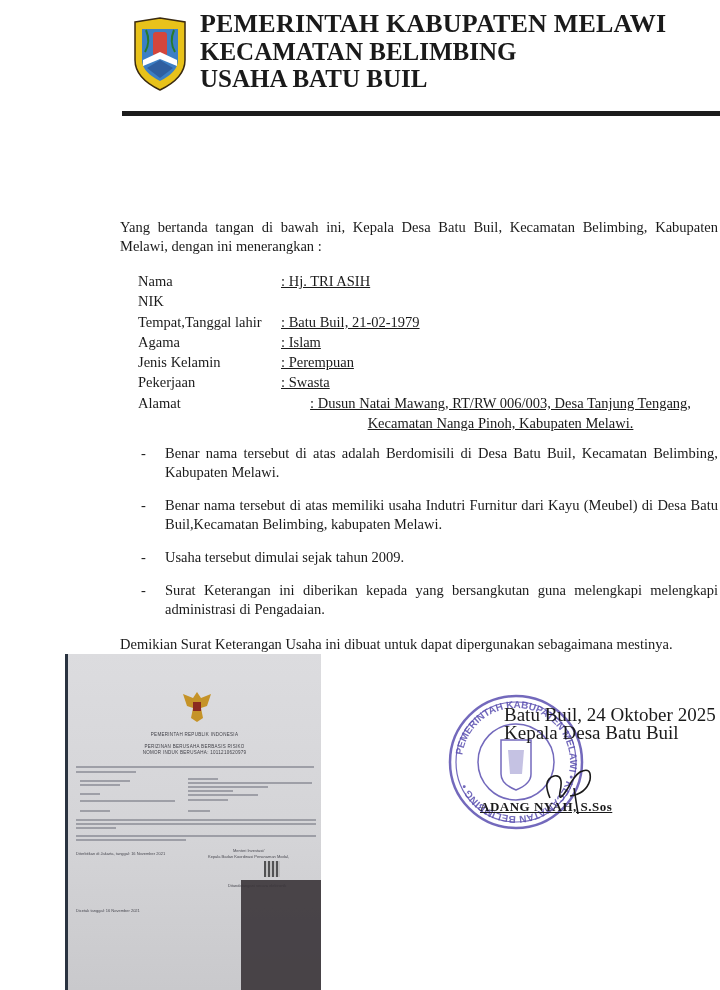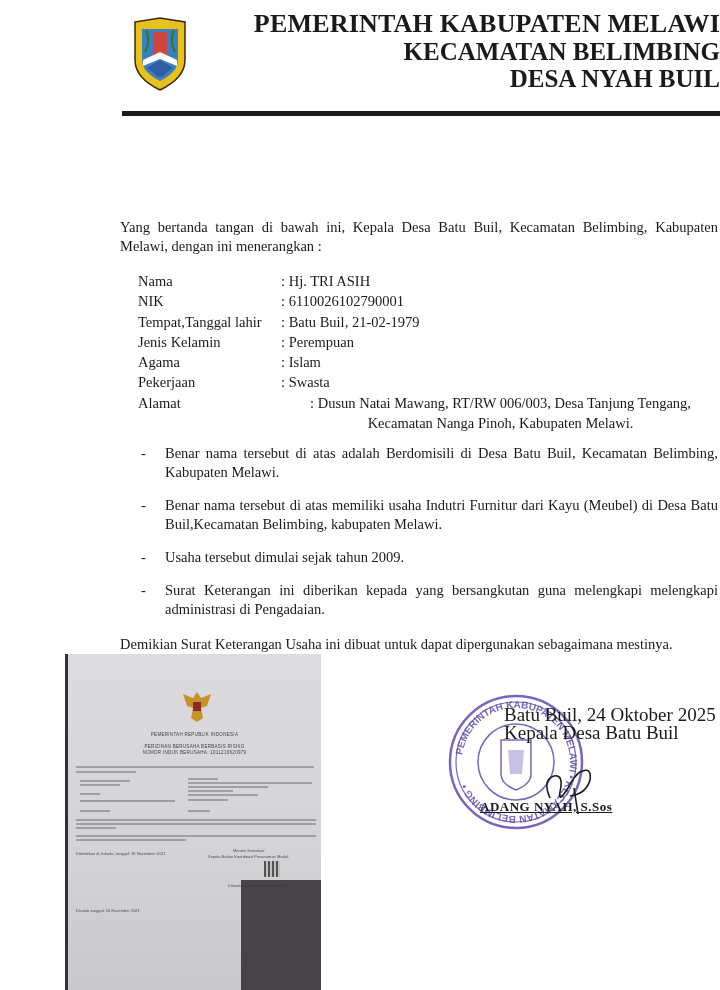--- a/index.html
+++ b/index.html
@@ -5,39 +5,39 @@
     html, body { margin: 0; padding: 0; }
     body {
       width: 720px; height: 990px; position: relative; overflow: hidden;
       background: #ffffff; color: #1a1a1a;
       font-family: "Liberation Serif", "DejaVu Serif", serif;
     }
     .abs { position: absolute; }
 
     
     .logo { left: 131px; top: 16px; width: 58px; height: 76px; }
-    .kop { left: 200px; top: 10px; width: 520px; text-align: right; }
+    .kop { left: 200px; top: 10px; width: 520px; text-align: left; }
     .kop .l1 { font-size: 26px; font-weight: bold; letter-spacing: 0.2px; line-height: 28px; white-space: nowrap; }
     .kop .l2 { font-size: 25px; font-weight: bold; line-height: 27px; white-space: nowrap; }
     .kop .l3 { font-size: 25px; font-weight: bold; line-height: 28px; white-space: nowrap; }
     .kop .l4 { font-size: 11px; font-weight: bold; font-style: italic; line-height: 16px; }
     .kop-rule { left: 122px; top: 111px; width: 598px; height: 4px; background: #1c1c1c; border-bottom: 1px solid #1c1c1c; }
 
     
     .title { left: 120px; top: 148px; width: 600px; text-align: center; }
     .title .t1 { font-size: 14.5px; font-weight: bold; text-decoration: underline; letter-spacing: 0.3px; }
     .title .t2 { font-size: 14.5px; line-height: 18px; }
 
     .intro { left: 120px; top: 218px; width: 598px; font-size: 14.5px; line-height: 18.5px; text-align: justify; }
 
     
     .ident { left: 138px; top: 271px; width: 582px; font-size: 14.5px; }
     .ident .row { display: flex; line-height: 20.3px; }
     .ident .lbl { width: 143px; flex: none; }
-    .ident .val { flex: 1; }
+    .ident .val { flex: 1; text-decoration: underline; }
 
     
     .bullets { left: 138px; top: 444px; width: 580px; font-size: 14.5px; line-height: 19px; }
     .bullet { display: flex; margin-bottom: 14px; }
     .bullet .dash { width: 27px; flex: none; padding-left: 3px; box-sizing: border-box; }
     .bullet .txt { flex: 1; text-align: justify; }
 
     .closing { left: 120px; top: 636px; width: 600px; font-size: 14.5px; }
 
     
@@ -70,49 +70,48 @@
     <rect x="22" y="16" width="14" height="24" rx="3" fill="#d4463c"></rect>
     <path d="M12 44 L29 36 L46 44 L46 50 L29 43 L12 50 Z" fill="#ffffff"></path>
     <path d="M16 52 L29 44 L42 52 L29 62 Z" fill="#2f5fa0"></path>
     <path d="M15 14 Q20 26 14 36" stroke="#2a7a2a" stroke-width="2" fill="none"></path>
     <path d="M43 14 Q38 26 44 36" stroke="#2a7a2a" stroke-width="2" fill="none"></path>
   </svg>
 </div>
 <div class="abs kop">
   <div class="l1">PEMERINTAH  KABUPATEN MELAWI</div>
   <div class="l2">KECAMATAN  BELIMBING</div>
-  <div class="l3">DESA NYAH BUIL</div>
+  <div class="l3">USAHA BATU BUIL</div>
 </div>
 <div class="abs kop-rule"></div>
 
 <div class="abs title">
 </div>
 
 <div class="abs intro">Yang bertanda tangan di bawah ini, Kepala Desa Batu Buil, Kecamatan Belimbing, Kabupaten Melawi, dengan ini menerangkan :</div>
 
 <div class="abs ident">
   <div class="row">
     <div class="lbl">Nama</div>
     <div class="val">: Hj. TRI ASIH</div>
   </div>
   <div class="row">
     <div class="lbl">NIK</div>
-    <div class="val">: 6110026102790001</div>
   </div>
   <div class="row">
     <div class="lbl">Tempat,Tanggal lahir</div>
     <div class="val">: Batu Buil, 21-02-1979</div>
   </div>
   <div class="row">
+    <div class="lbl">Agama</div>
+    <div class="val">: Islam</div>
+  </div>
+  <div class="row">
     <div class="lbl">Jenis Kelamin</div>
     <div class="val">: Perempuan</div>
-  </div>
-  <div class="row">
-    <div class="lbl">Agama</div>
-    <div class="val">: Islam</div>
   </div>
   <div class="row">
     <div class="lbl">Pekerjaan</div>
     <div class="val">: Swasta</div>
   </div>
   <div class="row">
     <div class="lbl">Alamat</div>
     <div class="val" style="padding-left:0;text-align:center;">: Dusun Natai Mawang, RT/RW  006/003, Desa Tanjung Tengang, Kecamatan Nanga Pinoh, Kabupaten Melawi.</div>
   </div>
 </div>

